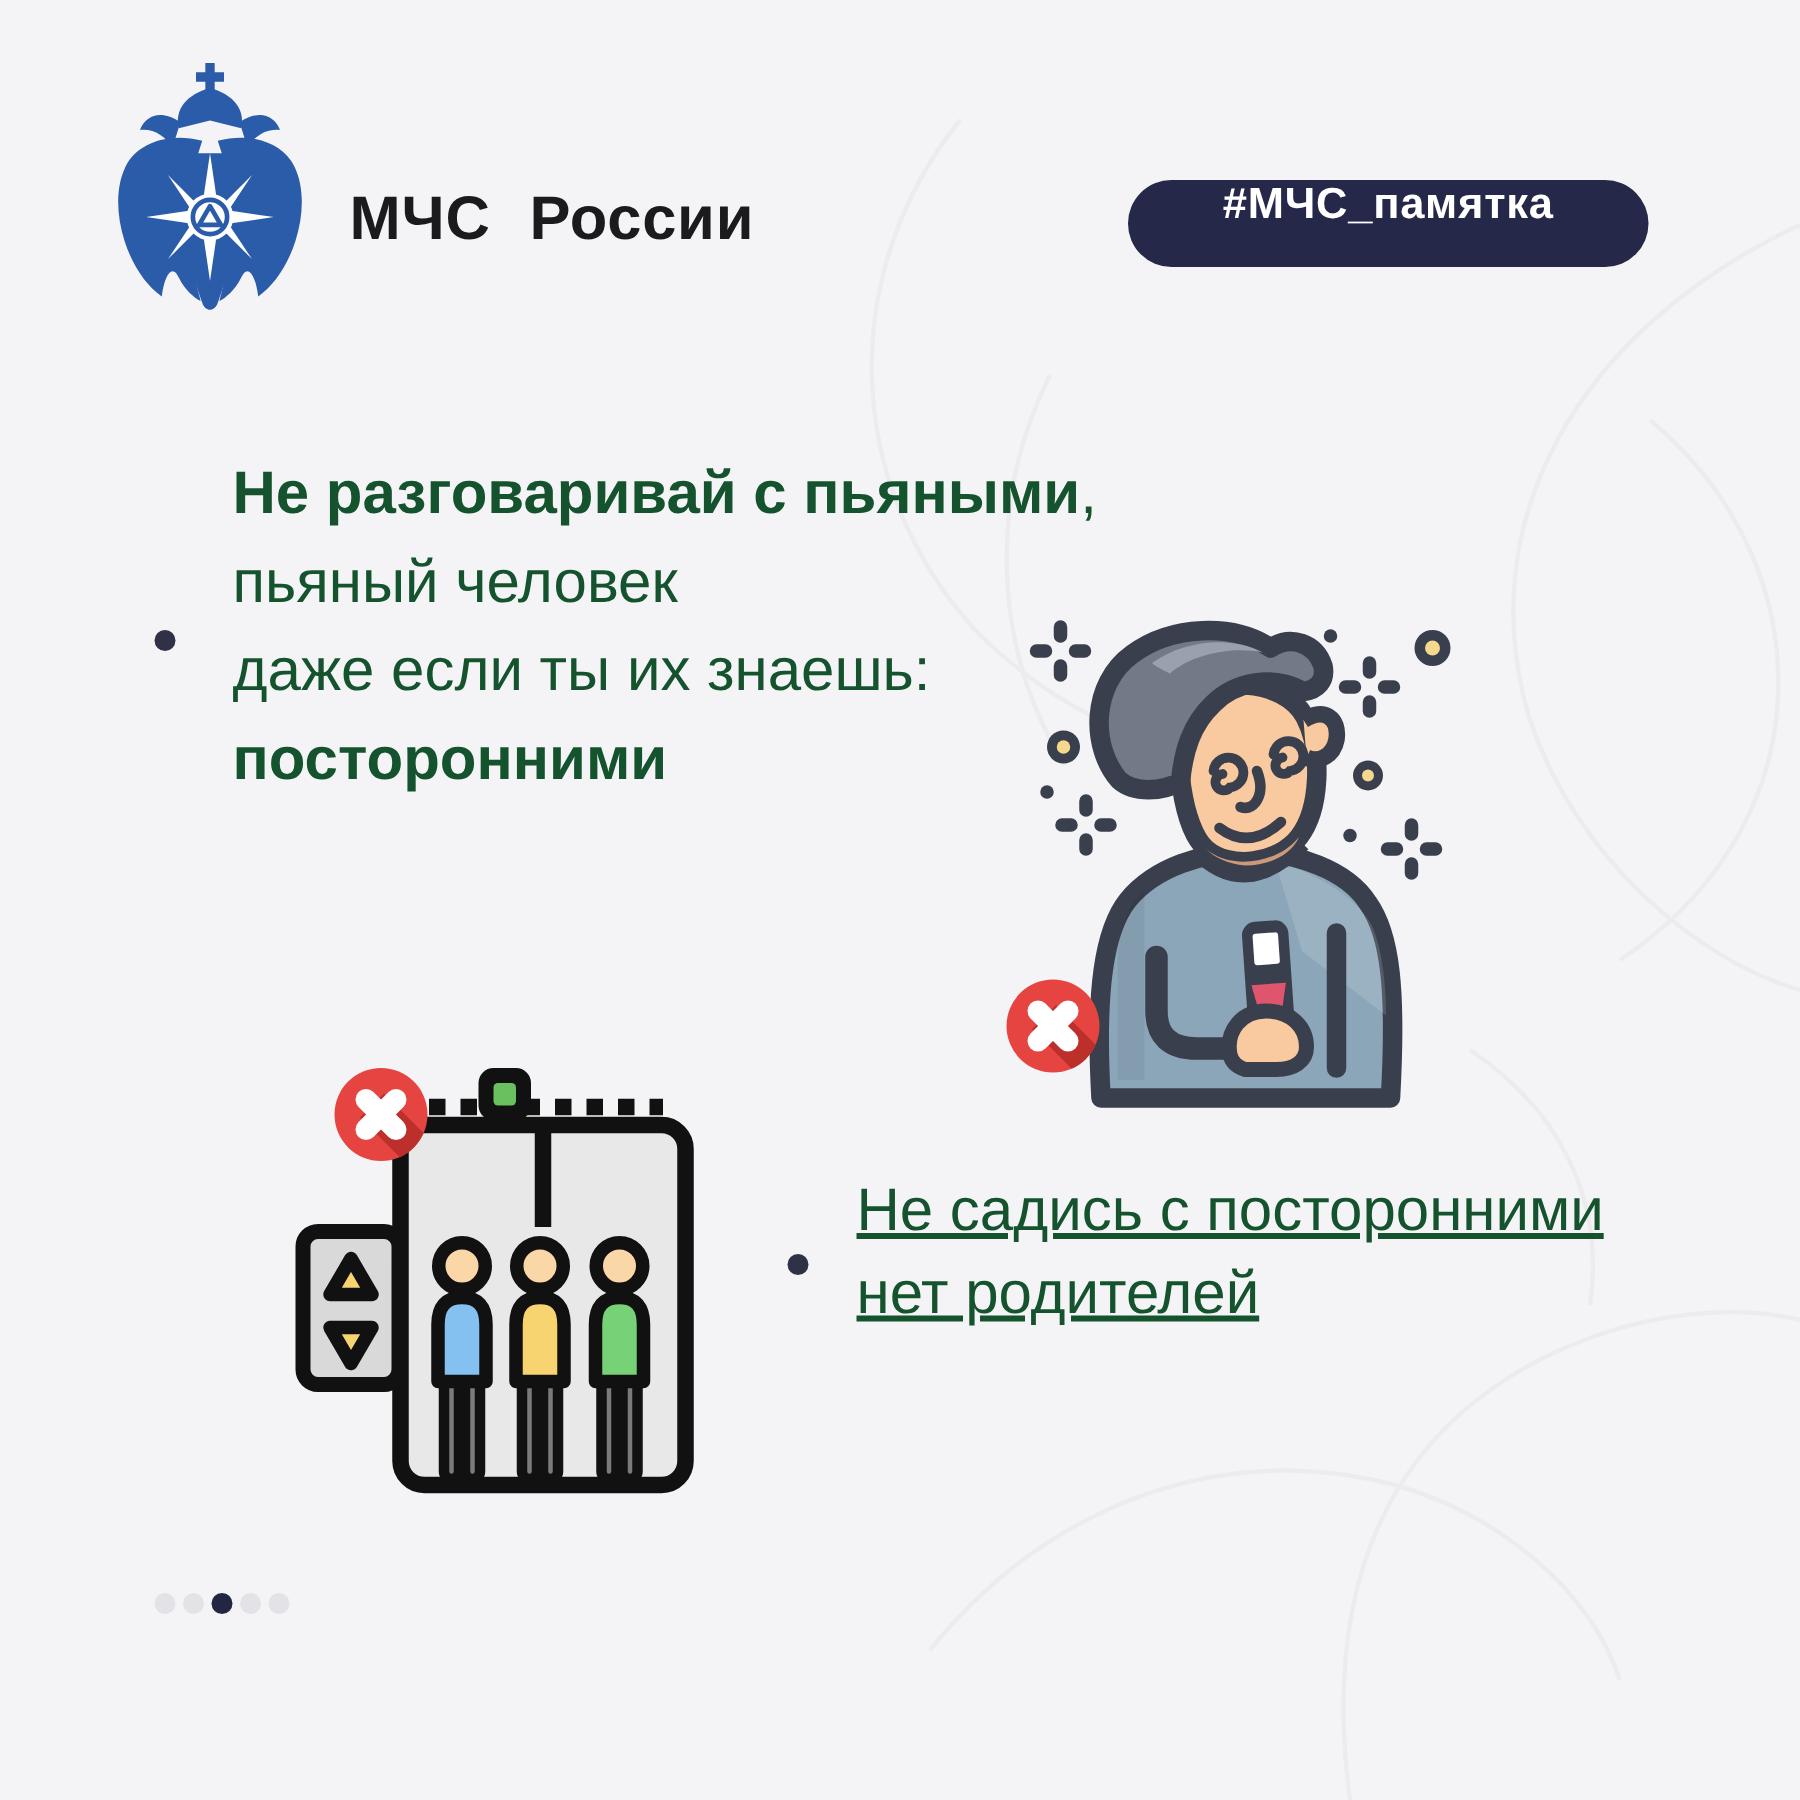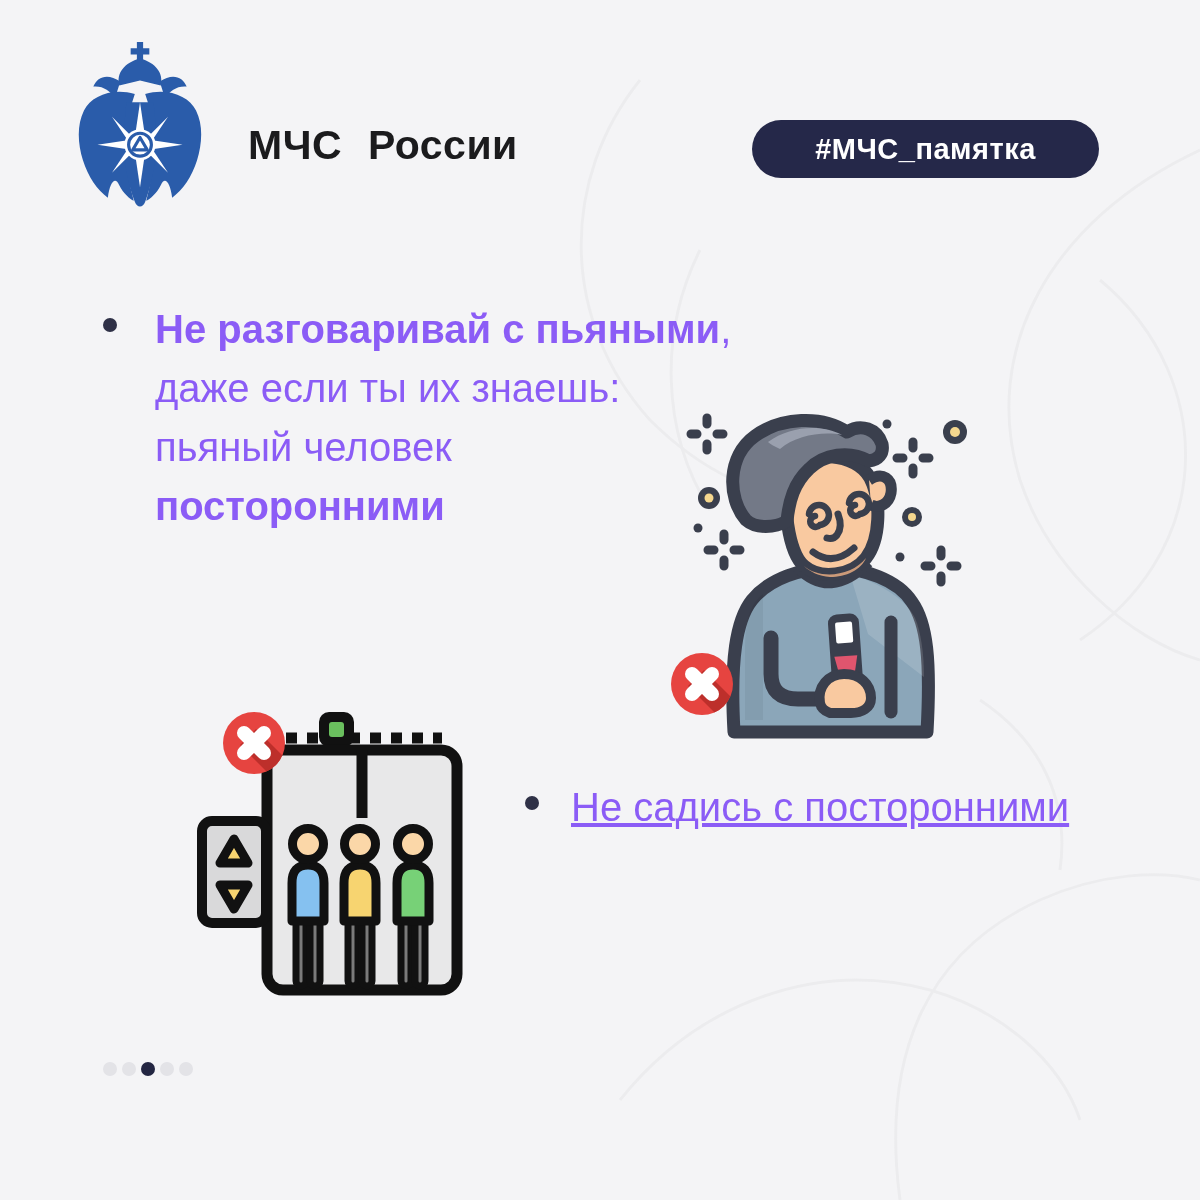--- a/index.html
+++ b/index.html
@@ -7,33 +7,33 @@
   body { font-family:"Liberation Sans", sans-serif; }
   .poster {
     position:relative; width:1200px; height:1200px;
     background:#f4f4f6; overflow:hidden;
   }
   .watermark { position:absolute; inset:0; z-index:0; }
 
   
   .logo { position:absolute; left:72px; top:42px; width:136px; height:166px; z-index:2; }
   .brand-title {
-    position:absolute; left:248px; top:122px; z-index:2;
+    position:absolute; left:233px; top:122px; z-index:2;
     font-size:41px; font-weight:700; color:#1b1b1d;
     letter-spacing:0.5px; word-spacing:14px;
   }
   .badge {
     position:absolute; left:752px; top:120px; width:347px; height:58px; z-index:2;
     background:#252849; border-radius:29px;
-    display:flex; align-items:center; justify-content:center;
+    display:flex; justify-content:center;
     color:#ffffff; font-size:29px; font-weight:700; letter-spacing:0.5px;
   }
 
   
-  .bullet { position:absolute; display:flex; z-index:2; color:#8b5cf6; }
+  .bullet { position:absolute; display:flex; z-index:2; color:#14532d;align-items:center; }
   .bullet .dot {
     width:14px; height:14px; border-radius:50%; background:#2f3147;
     flex:0 0 auto;
   }
   .bullet-1 { left:103px; top:300px; }
   .bullet-1 .dot { margin-top:18px; }
   .bullet-1 .text { margin-left:38px; font-size:40px; line-height:59px; }
   .bullet-2 { left:525px; top:780px; }
   .bullet-2 .dot { margin-top:16px; }
   .bullet-2 .text { margin-left:32px; font-size:40px; line-height:55px;text-decoration:underline; }
@@ -99,22 +99,22 @@
   <div class="brand-title">МЧС России</div>
 
   <div class="badge">
     <span>#МЧС_памятка</span>
   </div>
 
   <div class="bullet bullet-1">
     <span class="dot"></span>
     <div class="text">
       <div><span class="b">Не разговаривай с пьяными</span><span>,</span></div>
+      <div>пьяный человек</div>
       <div>даже если ты их знаешь:</div>
-      <div>пьяный человек</div>
       <div class="b">посторонними</div>
     </div>
   </div>
 
   <svg class="ill-person" viewBox="0 0 360 345">
     <defs>
         <clipPath id="clipA">
           <circle cx="0" cy="0" r="31"></circle>
         </clipPath>
       </defs>
@@ -244,20 +244,21 @@
         <path d="M-10,-10 L10,10"></path>
           <path d="M10,-10 L-10,10"></path>
       </g>
     </g>
   </svg>
 
   <div class="bullet bullet-2">
     <span class="dot"></span>
     <div class="text">
       <div>Не садись с посторонними</div>
+      <div>нет родителей</div>
     </div>
   </div>
 
   <div class="pagination">
       <div class="dot"></div>
       <div class="dot"></div>
       <div class="dot active"></div>
       <div class="dot"></div>
       <div class="dot"></div>
     </div>

